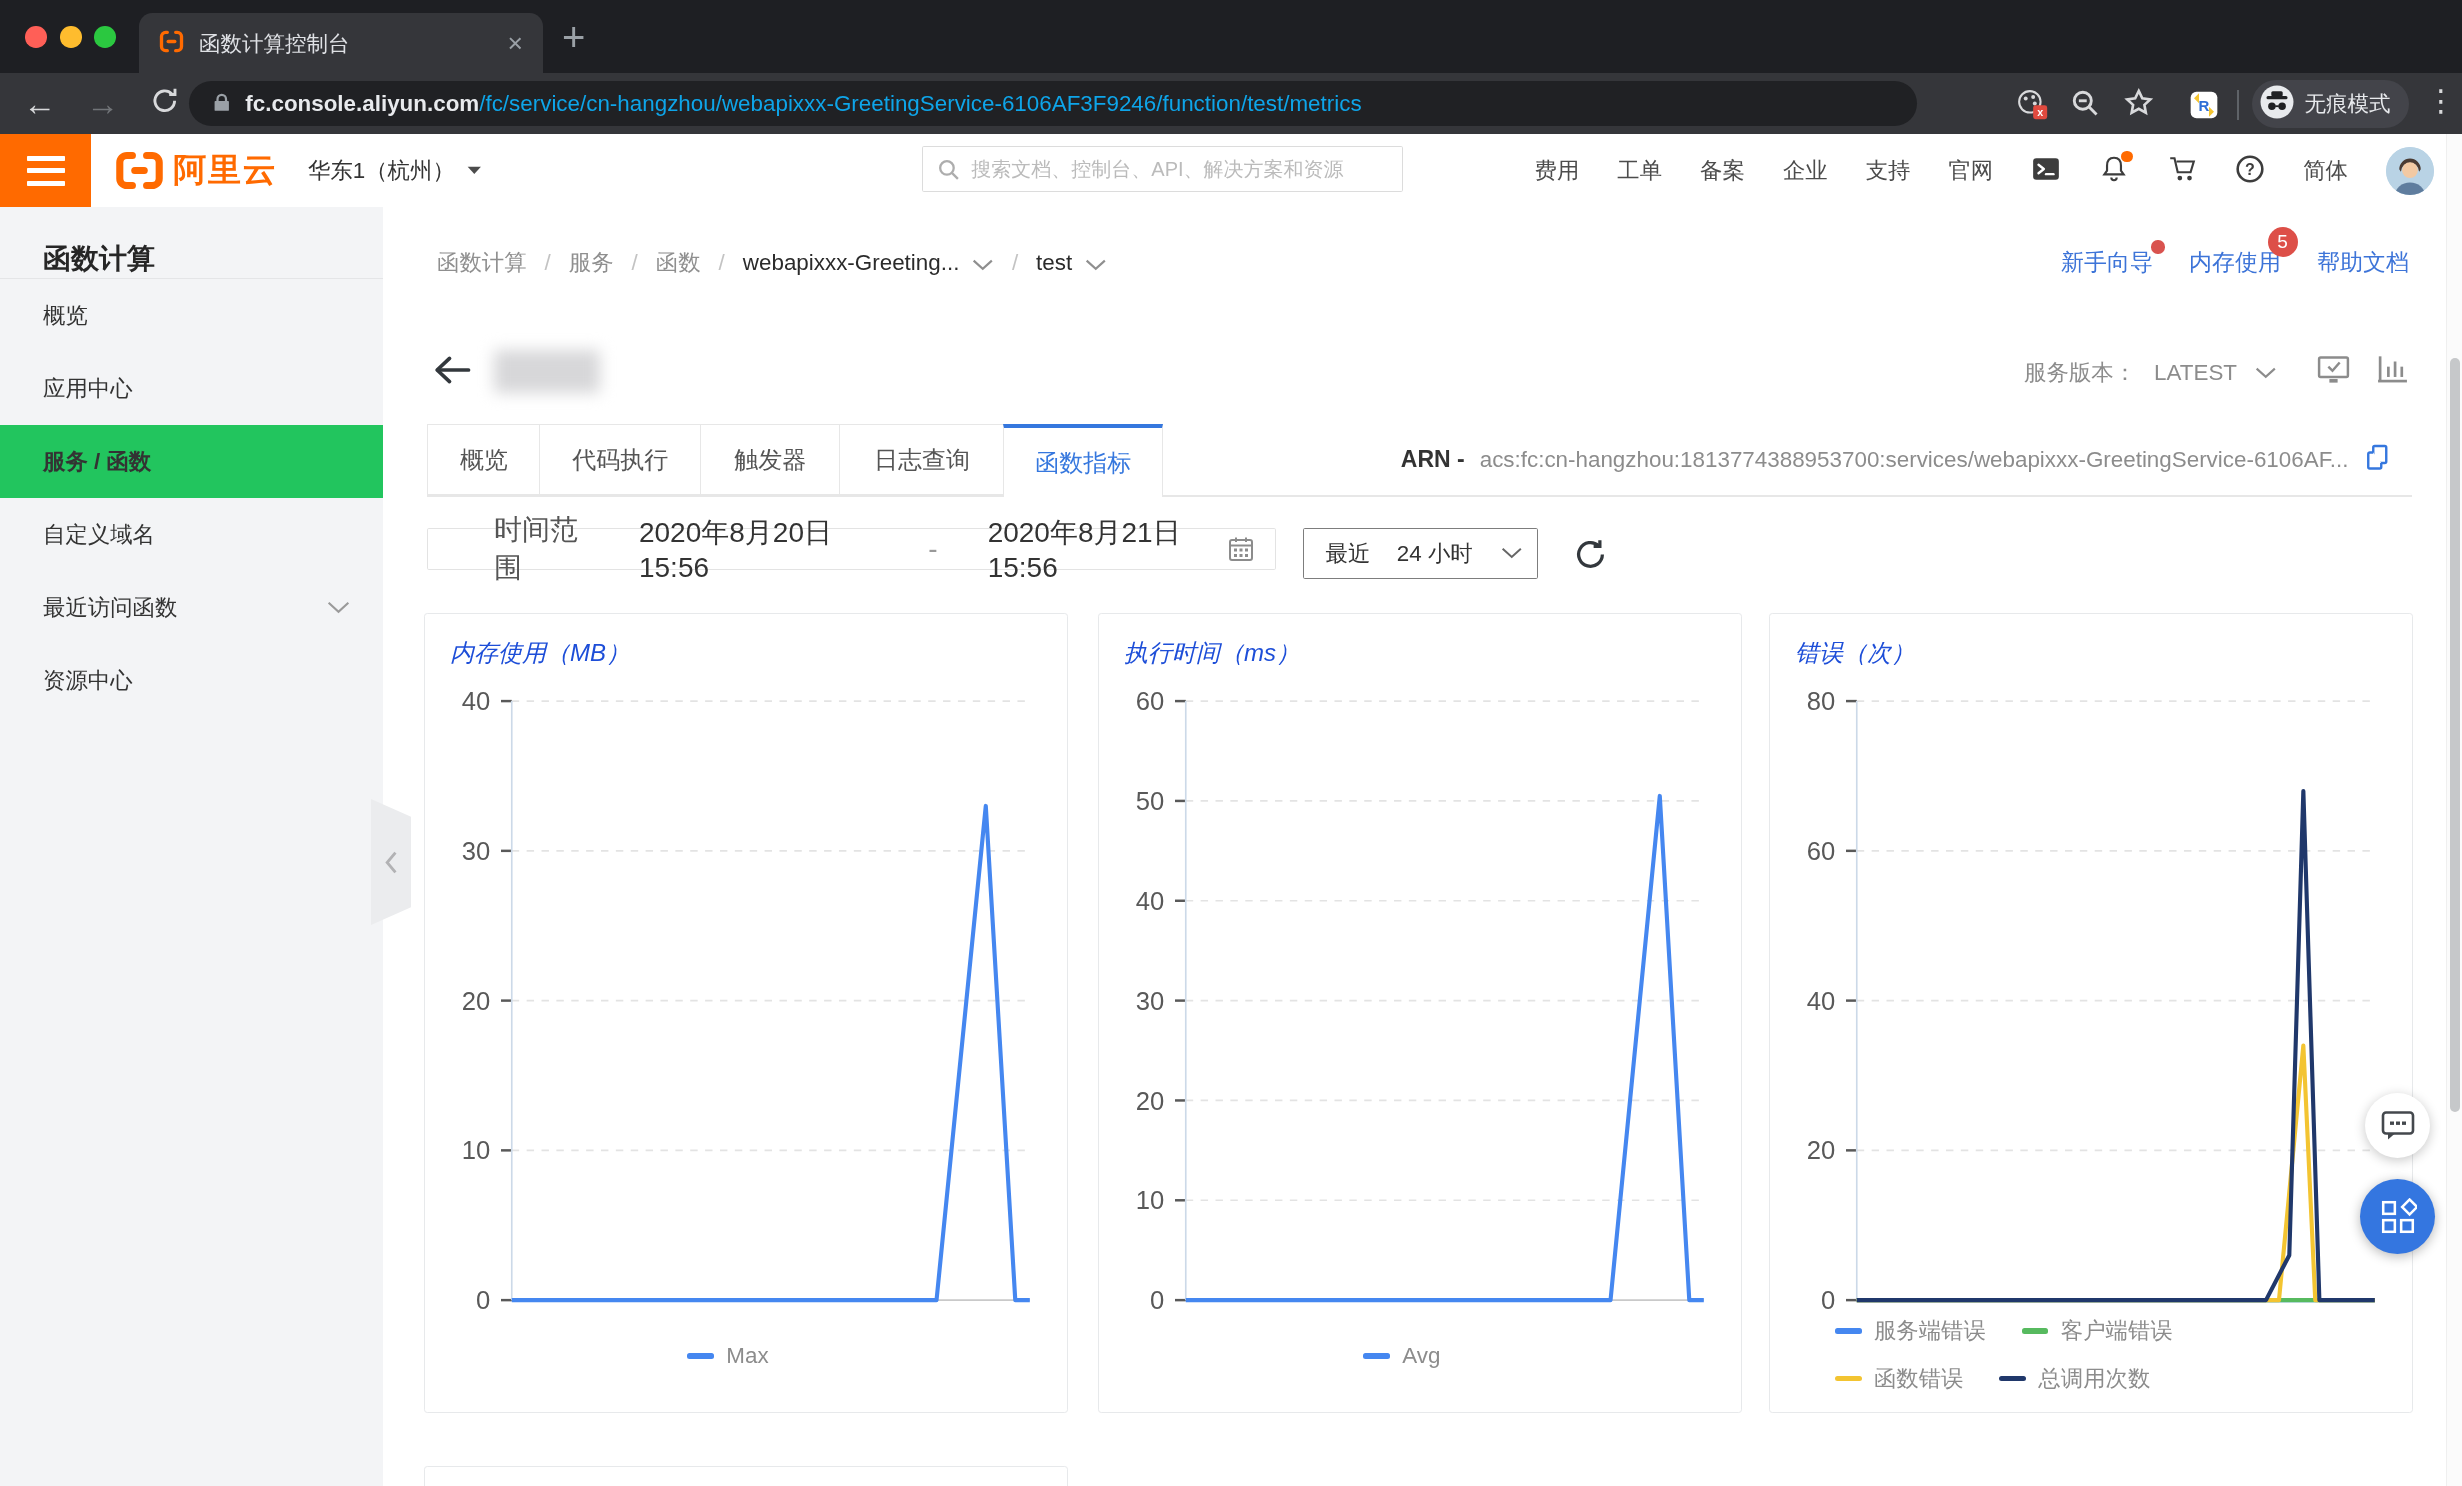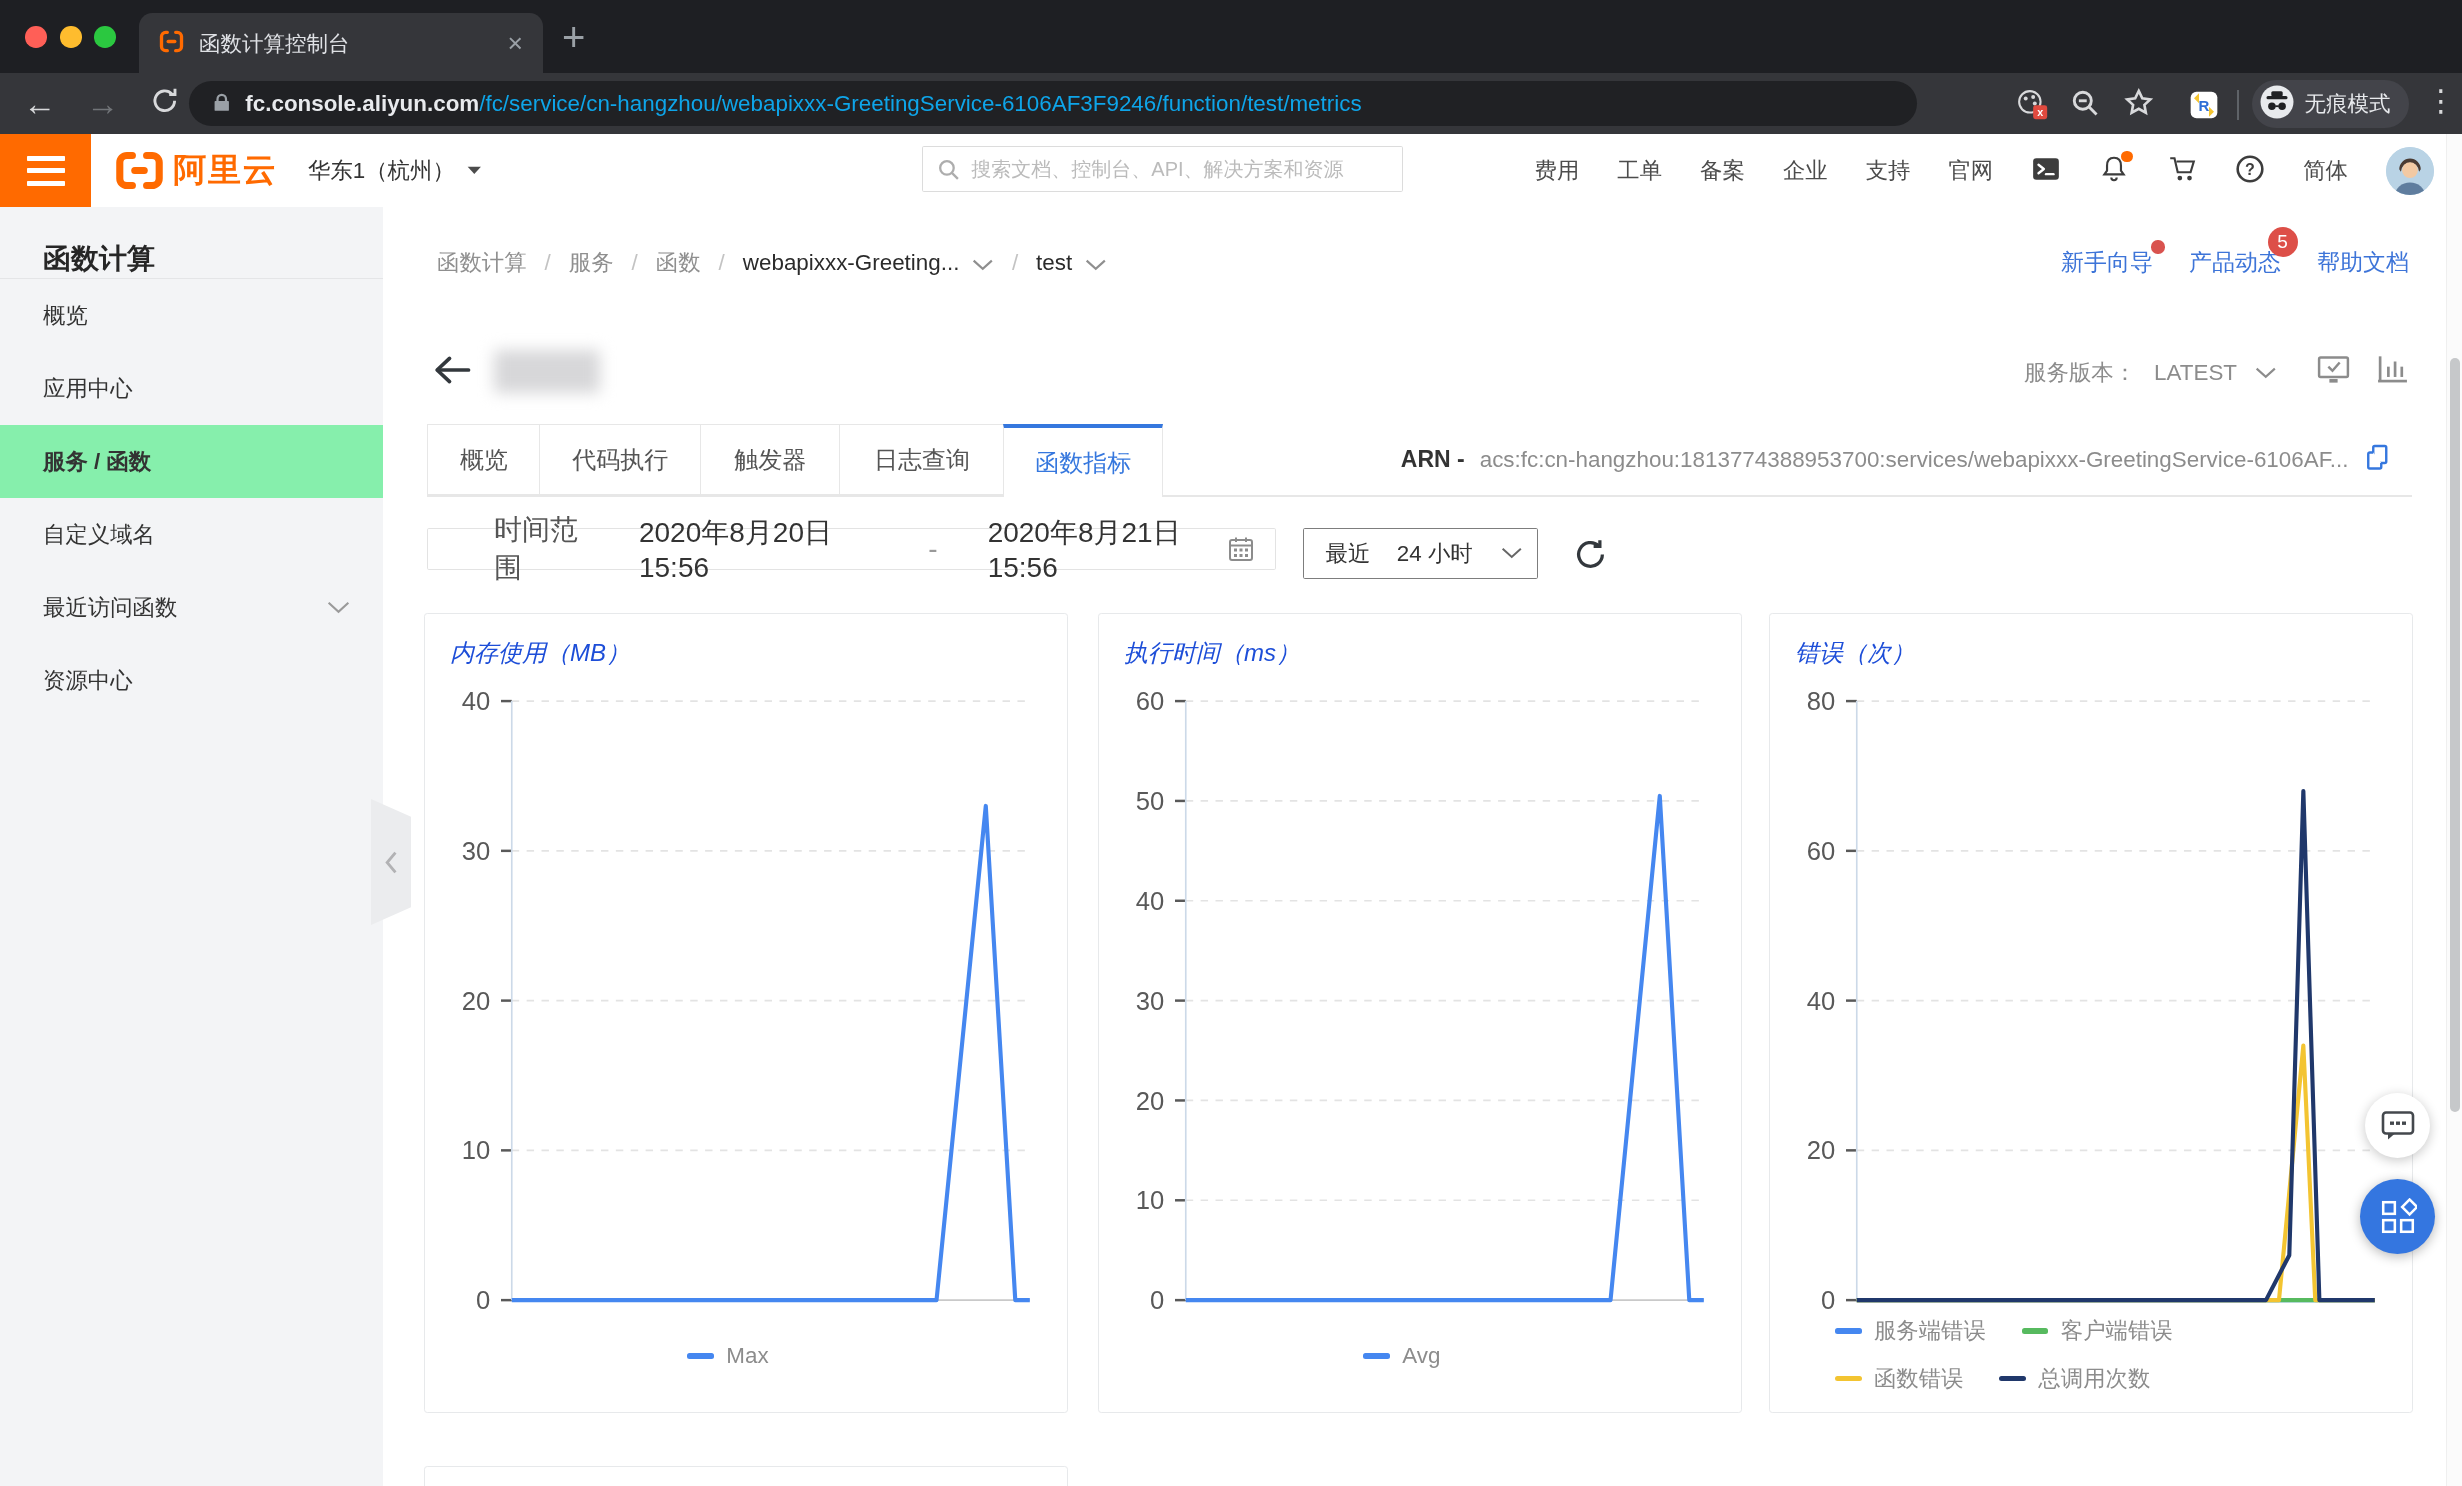--- a/index.html
+++ b/index.html
@@ -47,21 +47,21 @@
   #nav-right .nav-item{font-size:22.4px;color:#4c4c4c;white-space:nowrap;}
   .bell-wrap{position:relative;}
   .bell-dot{position:absolute;right:-3.3px;top:-3.3px;width:11.6px;height:11.6px;border-radius:50%;background:#ff6a00;}
   #avatar{width:48px;height:48px;border-radius:50%;overflow:hidden;background:#b9d3e5;}
   
   #page{position:absolute;left:0;top:207px;right:0;height:1279px;background:#fff;}
   #sidebar{position:absolute;left:0;top:0;width:383px;height:100%;background:#f3f4f6;}
   #sidebar-title{padding:33px 0 0 43px;font-size:28px;font-weight:bold;color:#262626;height:71px;box-sizing:border-box;}
   #sidebar-divider{height:0;border-bottom:1.7px solid #e4e5e7;}
   .side-item{height:73px;display:flex;align-items:center;padding:0 33px 0 43px;font-size:22.4px;color:#333;position:relative;}
-  .side-item.active{background:#86efac;font-weight:bold;}
+  .side-item.active{background:#22c55e;font-weight:bold;}
   .side-item .side-chevron{margin-left:auto;}
   #collapse-handle{position:absolute;left:371px;top:592px;width:40px;height:126px;background:#ebecee;
                    clip-path:polygon(0 0,100% 14%,100% 86%,0 100%);display:flex;align-items:center;justify-content:center;}
   #content{position:absolute;left:383px;top:0;right:0;height:100%;}
   
   #breadcrumb{position:absolute;left:54px;top:40px;display:flex;align-items:center;gap:18px;font-size:22.4px;}
   #breadcrumb .crumb{color:#8f8f8f;}
   #breadcrumb .crumb.current{color:#2b2b2b;}
   #breadcrumb .sep{color:#c3c3c3;}
   #breadcrumb .bc-caret{margin-left:-5px;position:relative;top:1.7px;}
@@ -336,21 +336,21 @@
           </svg></span>
       <span class="sep">/</span>
       <span class="crumb current">test</span>
       <span class="bc-caret"><svg width="21.5" height="12.4" viewBox="0 0 26 15" fill="none" stroke="#8f8f8f" stroke-width="2.6">
             <path d="M2 2 l11 10 11 -10"></path>
           </svg></span>
     </div>
 
     <div id="quick-links">
       <span class="qlink"><span>新手向导</span><span class="red-dot"></span></span>
-      <span class="qlink"><span>产品动态</span><span class="num-badge">5</span></span>
+      <span class="qlink"><span>内存使用</span><span class="num-badge">5</span></span>
       <span class="qlink"><span>帮助文档</span></span>
     </div>
 
     <div id="back-row">
       <span>
         <svg width="38" height="30" viewBox="0 0 46 36" fill="none" stroke="#33383d" stroke-width="4.5" stroke-linecap="round" stroke-linejoin="round">
             <path d="M20 4 L5 18 l15 14"></path>
             <line x1="6" y1="18" x2="43" y2="18"></line>
           </svg>
       </span>

